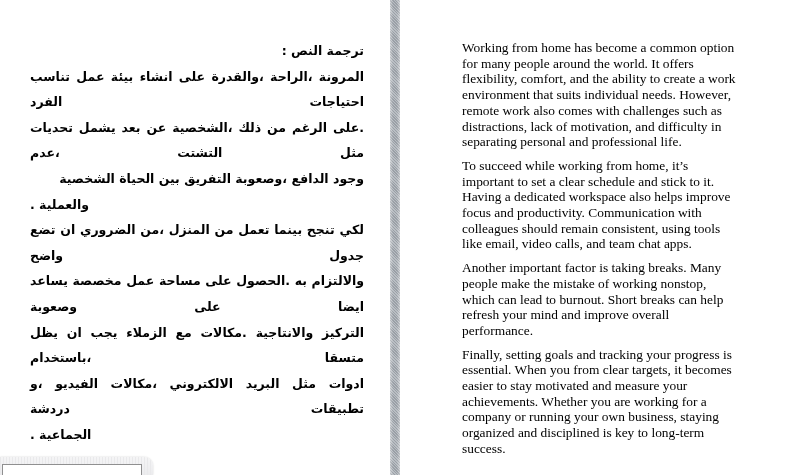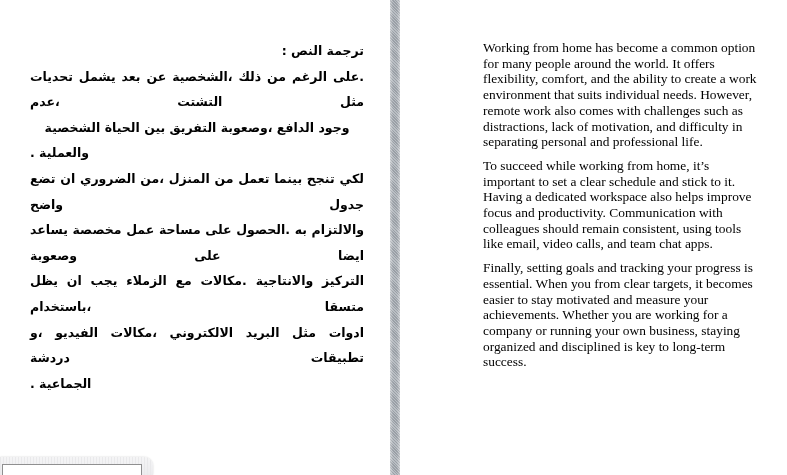--- a/index.html
+++ b/index.html
@@ -29,32 +29,31 @@
     padding: 38px 26px 0 30px;
     font-family: "DejaVu Sans", sans-serif;
     font-weight: bold;
     font-size: 12.5px;
     line-height: 25.6px;
     color: #000000;
   }
   .ar-line { white-space: normal; }
   .ar-line.align-right   { text-align: right; }
   .ar-line.align-justify { text-align: justify; text-align-last: justify; }
-  .ar-line.align-left    { text-align: center; text-align-last: left; }
+  .ar-line.align-left    { text-align: right; text-align-last: left; }
 
   
   .english-text {
     padding: 40px 0 0 62px;
     width: 278px;
     font-family: "Liberation Serif", serif;
     font-size: 13.4px;
     line-height: 15.7px;
     color: #000000;
     text-align: left;
-    margin-left: 21px;
   }
   .en-para { margin: 0 0 8px 0; }
 
   
   .corner-window {
     position: absolute;
     left: 0;
     bottom: 0;
     width: 153px;
     height: 18px;
@@ -79,20 +78,21 @@
 <body>
 
 <div class="canvas">
 
   <div class="page page-left">
     <div class="arabic-text">
 
         <div class="ar-line align-right">ترجمة النص :</div>
 
 
+        <div class="ar-line align-justify">المرونة ،الراحة ،والقدرة على انشاء بيئة عمل تناسب احتياجات الفرد</div>
 
         <div class="ar-line align-justify">.على الرغم من ذلك ،الشخصية عن بعد يشمل تحديات مثل التشتت ،عدم</div>
 
         <div class="ar-line align-left">وجود الدافع ،وصعوبة التفريق بين الحياة الشخصية والعملية .</div>
 
         <div class="ar-line align-justify">لكي تنجح بينما تعمل من المنزل ،من الضروري ان تضع جدول واضح</div>
 
         <div class="ar-line align-justify">والالتزام به .الحصول على مساحة عمل مخصصة يساعد ايضا على وصعوبة</div>
 
         <div class="ar-line align-justify">التركيز والانتاجية .مكالات مع الزملاء يجب ان يظل متسقا ،باستخدام</div>
@@ -106,20 +106,21 @@
 
   <div class="page-gap"></div>
 
   <div class="page page-right">
     <div class="english-text">
 
         <p class="en-para">Working from home has become a common option for many people around the world. It offers flexibility, comfort, and the ability to create a work environment that suits individual needs. However, remote work also comes with challenges such as distractions, lack of motivation, and difficulty in separating personal and professional life.</p>
 
         <p class="en-para">To succeed while working from home, it’s important to set a clear schedule and stick to it. Having a dedicated workspace also helps improve focus and productivity. Communication with colleagues should remain consistent, using tools like email, video calls, and team chat apps.</p>
 
+        <p class="en-para">Another important factor is taking breaks. Many people make the mistake of working nonstop, which can lead to burnout. Short breaks can help refresh your mind and improve overall performance.</p>
 
         <p class="en-para">Finally, setting goals and tracking your progress is essential. When you from clear targets, it becomes easier to stay motivated and measure your achievements. Whether you are working for a company or running your own business, staying organized and disciplined is key to long-term success.</p>
       </div>
   </div>
 
   <div class="corner-window">
     <div class="corner-window-inner"></div>
   </div>
 
 </div>

